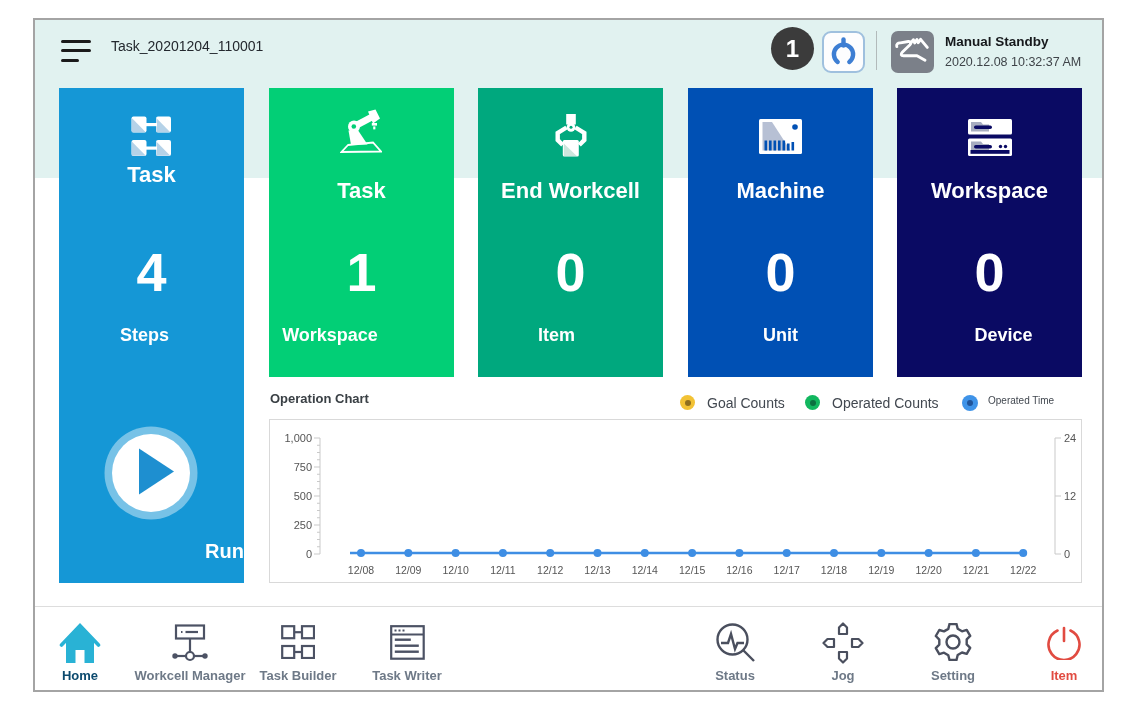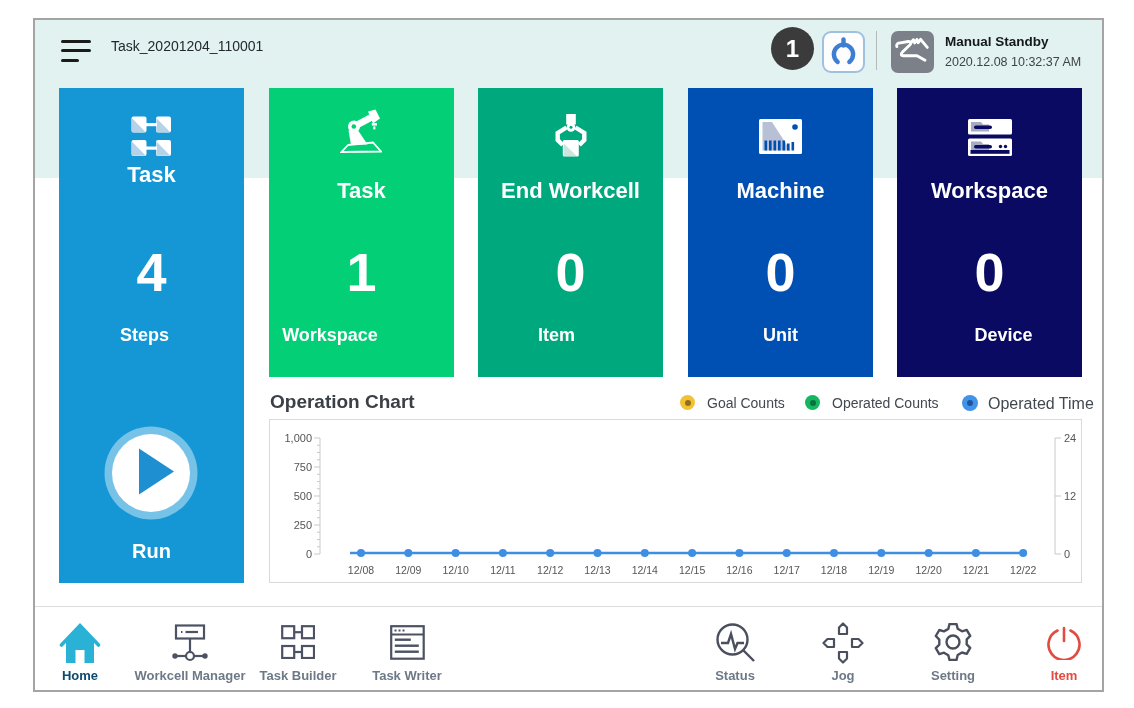--- a/index.html
+++ b/index.html
@@ -59,21 +59,21 @@
   </g>
 </svg>
 <div class="ct ttl" style="left:59px;width:185px;top:162px">Task</div>
 <div class="abs" style="left:59px;top:245px;width:185px;text-align:center;color:#fff;font-size:54px;font-weight:bold;line-height:54px">4</div>
 <div class="ct sub" style="left:59px;width:171px;top:325px">Steps</div>
 
 <div class="abs" style="left:112px;top:434px;width:78px;height:78px;border-radius:50%;background:#fff;box-shadow:0 0 0 7.5px rgba(255,255,255,0.42)"></div>
 <svg class="abs" style="left:112px;top:434px" width="78" height="78" viewBox="0 0 78 78">
   <polygon points="27,14.5 27,60.5 62,37.5" fill="#1e8fd0"></polygon>
 </svg>
-<div class="abs" style="left:59px;top:540px;width:185px;text-align:center;color:#fff;font-size:20px;font-weight:bold">Run</div>
+<div class="abs" style="left:59px;top:540px;width:185px;text-align:right;color:#fff;font-size:20px;font-weight:bold">Run</div>
 
 <div class="card" style="left:269px;height:289px;background:#02cf76"></div>
 <svg class="abs" style="left:340px;top:109px" width="42" height="44" viewBox="0 0 42 44">
   <polygon points="8,36 33,33.5 41,42.5 1.5,43" fill="none" stroke="#fff" stroke-width="1.8"></polygon>
   <polygon points="8.5,21.5 17.5,20.5 27.5,35.5 11,35.8" fill="#fff"></polygon>
   <line x1="14" y1="17.5" x2="32" y2="8" stroke="#fff" stroke-width="7"></line>
   <circle cx="14" cy="17.5" r="6" fill="#fff"></circle>
   <circle cx="13.8" cy="17.5" r="2.3" fill="#02cf76"></circle>
   <polygon points="28,2.5 35.5,0.5 40,9.5 33,14.5" fill="#fff"></polygon>
   <rect x="31.8" y="14" width="5.2" height="2.6" fill="#fff"></rect>
@@ -127,31 +127,31 @@
   <polygon points="3,22.5 13,22.5 15,25 21,25 21,32 3,32" fill="#a7adc0"></polygon>
   <rect x="6" y="26" width="18" height="3.6" rx="1.8" fill="#0a0a63"></rect>
   <circle cx="32.5" cy="27.5" r="1.7" fill="#0a0a63"></circle>
   <circle cx="37.5" cy="27.5" r="1.7" fill="#0a0a63"></circle>
   <rect x="2.5" y="31" width="39" height="3.8" fill="#0a0a63"></rect>
 </svg>
 <div class="ct ttl" style="left:897px;width:185px">Workspace</div>
 <div class="abs" style="left:897px;top:245px;width:185px;text-align:center;color:#fff;font-size:54px;font-weight:bold;line-height:54px">0</div>
 <div class="ct sub" style="left:897px;width:213px">Device</div>
 
-<div class="abs" style="left:270px;top:391px;font-size:19px;font-weight:bold;color:#3a4045">Operation Chart</div>
+<div class="abs" style="left:270px;top:391px;font-size:13px;font-weight:bold;color:#3a4045">Operation Chart</div>
 
 <div class="abs" style="left:680px;top:395px;width:15px;height:15px;border-radius:50%;background:#f2c235"></div>
 <div class="abs" style="left:684.5px;top:399.5px;width:6px;height:6px;border-radius:50%;background:#8f6f1f"></div>
 <div class="abs" style="left:707px;top:395px;font-size:14px;color:#424850">Goal Counts</div>
 <div class="abs" style="left:805px;top:395px;width:15px;height:15px;border-radius:50%;background:#12b75f"></div>
 <div class="abs" style="left:809.5px;top:399.5px;width:6px;height:6px;border-radius:50%;background:#0b7040"></div>
 <div class="abs" style="left:832px;top:395px;font-size:14px;color:#424850">Operated Counts</div>
 <div class="abs" style="left:962px;top:395px;width:16px;height:16px;border-radius:50%;background:#3f93e8"></div>
 <div class="abs" style="left:967px;top:400px;width:6px;height:6px;border-radius:50%;background:#20549a"></div>
-<div class="abs" style="left:988px;top:395px;font-size:16px;color:#424850">Operated Time</div>
+<div class="abs" style="left:988px;top:395px;font-size:10px;color:#424850">Operated Time</div>
 
 <div class="abs" style="left:269px;top:419px;width:813px;height:164px;border:1px solid #d9d9d9;background:#fff"></div>
 <svg class="abs" style="left:269px;top:419px" width="813" height="164" viewBox="0 0 813 164">
   <g stroke="#c9c9c9" stroke-width="1" fill="none">
     <path d="M51,19 L51,135"></path>
     <path d="M45,19 H51 M45,48 H51 M45,77 H51 M45,106 H51 M45,135 H51"></path>
     <path d="M48,26.25 H51 M48,33.5 H51 M48,40.75 H51 M48,55.25 H51 M48,62.5 H51 M48,69.75 H51 M48,84.25 H51 M48,91.5 H51 M48,98.75 H51 M48,113.25 H51 M48,120.5 H51 M48,127.75 H51"></path>
     <path d="M786,19 L786,135"></path>
     <path d="M786,19 H792 M786,77 H792 M786,135 H792"></path>
   </g>

